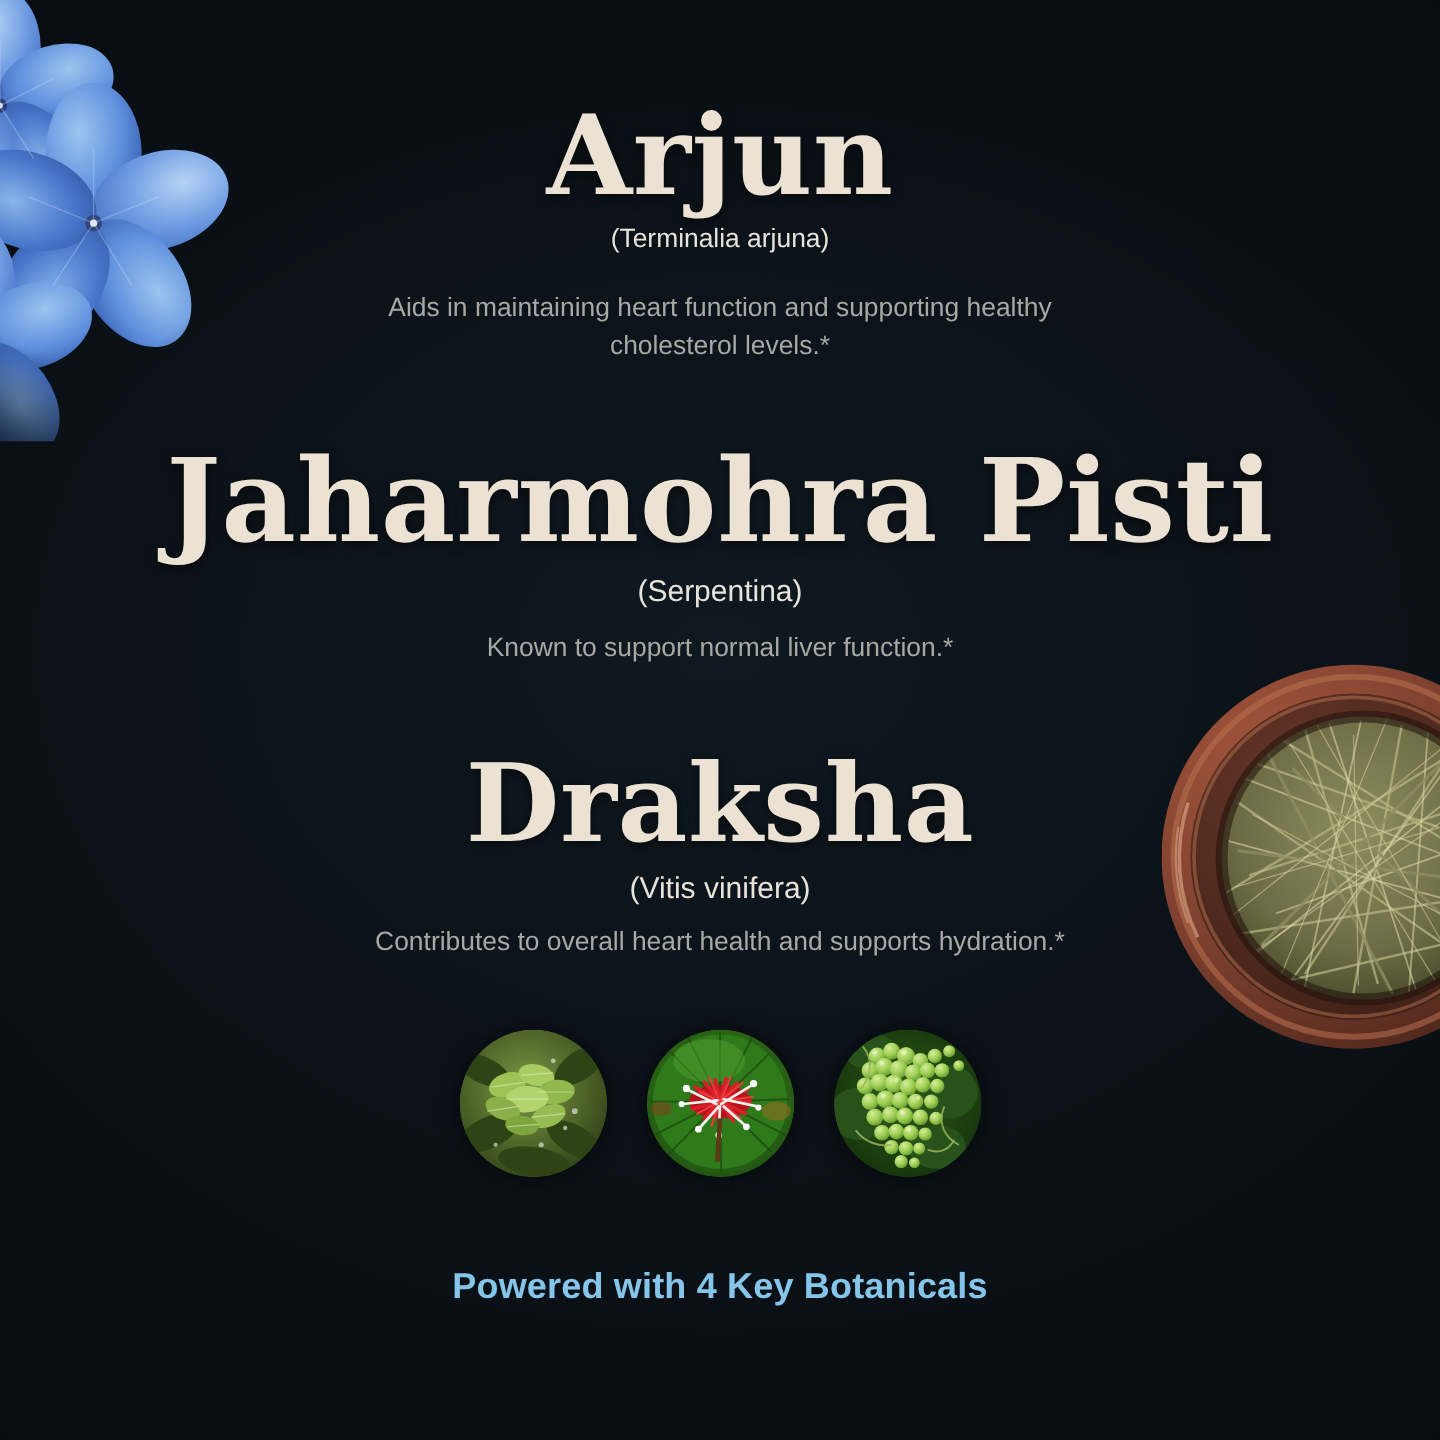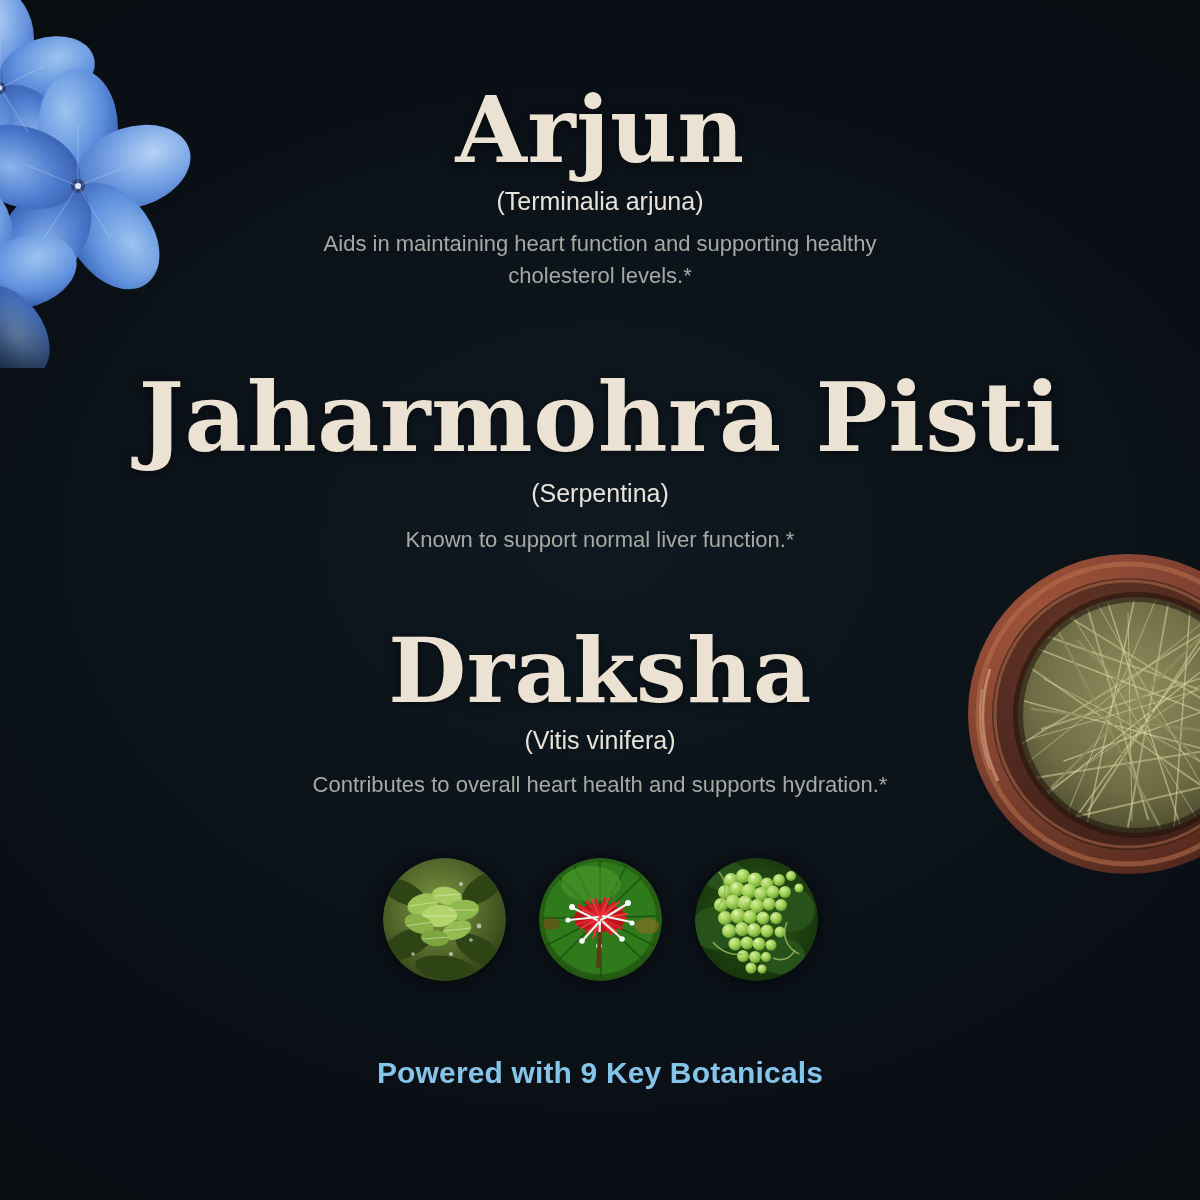--- a/index.html
+++ b/index.html
@@ -53,22 +53,22 @@
     font-family: "Liberation Sans", sans-serif;
     font-weight: 400;
     color: #a6a9a4;
     margin: 0 auto;
     line-height: 1.45;
   }
 
   
   #block-arjun { top: 84px; }
   #block-arjun .herb-name { font-size: 92px; }
-  #block-arjun .herb-latin { font-size: 25px; margin-top: 10px; }
-  #block-arjun .herb-desc  { font-size: 22px; margin-top: 12px; width: 640px; }
+  #block-arjun .herb-latin { font-size: 22px; margin-top: 10px; }
+  #block-arjun .herb-desc  { font-size: 22px; margin-top: 28px; width: 640px; }
 
   
   #block-jaharmohra { top: 370px; }
   #block-jaharmohra .herb-name { font-size: 96px; }
   #block-jaharmohra .herb-latin { font-size: 25px; margin-top: 12px; }
   #block-jaharmohra .herb-desc  { font-size: 22px; margin-top: 16px; width: 720px; }
 
   
   #block-draksha { top: 625px; }
   #block-draksha .herb-name { font-size: 90px; }
@@ -541,15 +541,15 @@
             <path d="M24,14 C34,26 30,40 22,50"></path>
             <path d="M92,64 C86,78 92,90 104,96"></path>
             <path d="M78,100 C88,104 96,100 100,92"></path>
             <path d="M18,84 C26,94 38,98 48,96"></path>
           </g>
         </g>
       </svg>
     </div>
   </div>
 
-  <div id="footer-caption" style="color: rgb(134, 197, 234);">Powered with 9 Key Botanicals</div>
+  <div id="footer-caption" style="color: rgb(134, 197, 234);">Powered with 4 Key Botanicals</div>
 
 </div>
 
 </body></html>

